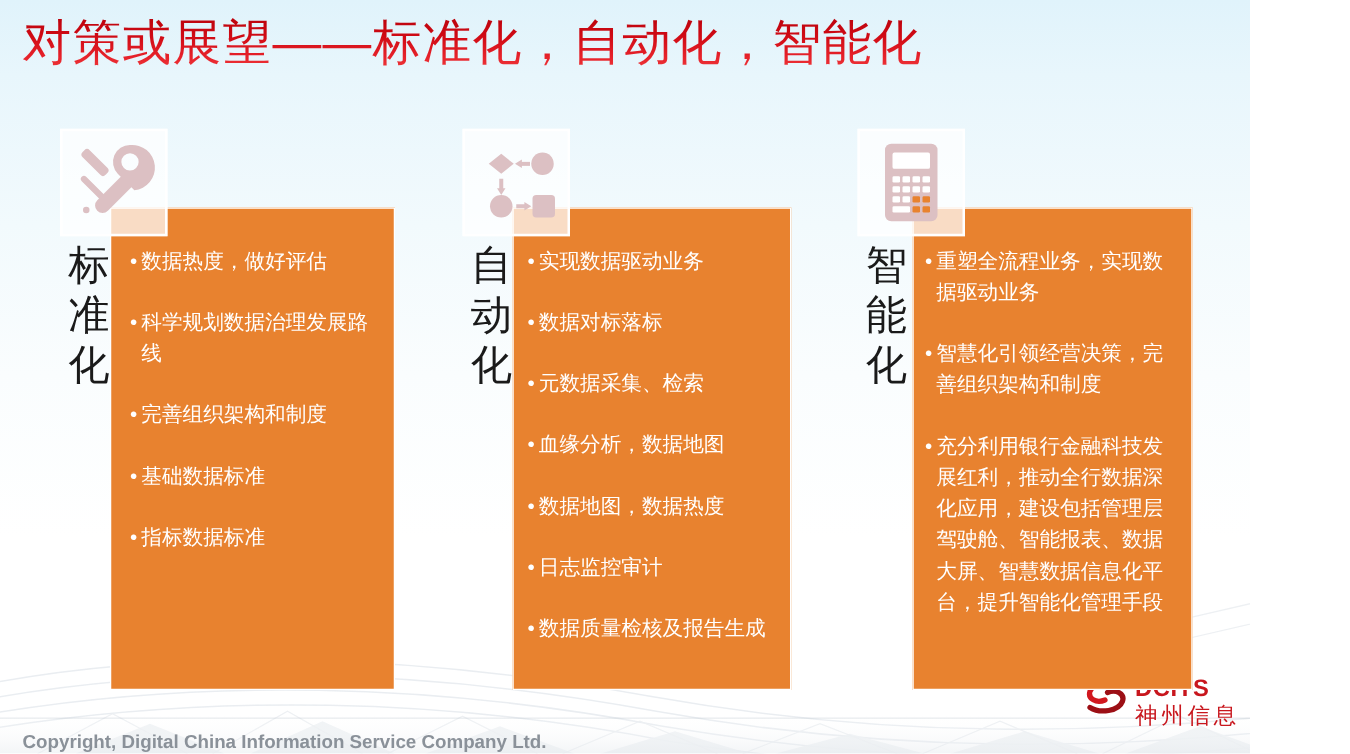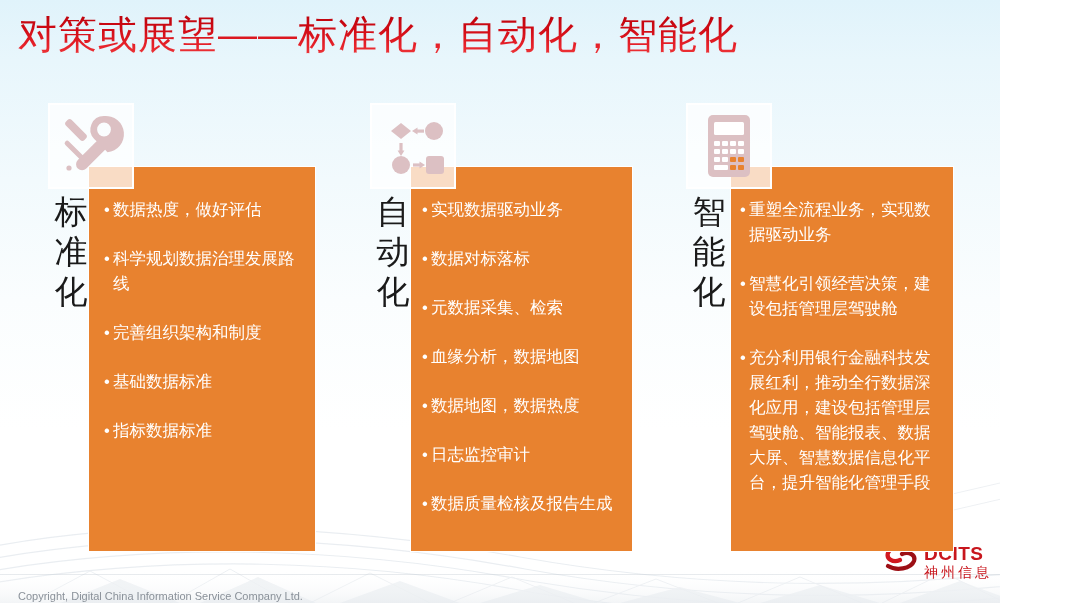--- a/index.html
+++ b/index.html
@@ -124,23 +124,24 @@
     left: 0;
     bottom: 28px;
     width: 1080px;
     height: 1px;
     background: rgba(190,198,205,0.35);
   }
   .copyright {
     position: absolute;
     left: 18px;
     bottom: 1px;
-    font-size: 11px;
+    font-size: 15px;
     color: #8a9199;
     white-space: nowrap;
+    font-weight: bold;
   }
 
   .logo {
     position: absolute;
     right: 8px;
     bottom: 23px;
     height: 38px;
     display: flex;
     gap: 6px;
   }
@@ -151,21 +152,21 @@
     justify-content: center;
     line-height: 1;
   }
   .logo-en {
     font-size: 19px;
     font-weight: 700;
     color: #c8161d;
     letter-spacing: 0.5px;
   }
   .logo-cn {
-    font-size: 14px;
+    font-size: 18px;
     color: #c8161d;
     letter-spacing: 3px;
     margin-top: 2px;
   }
 </style>
 </head>
 <body>
 
 <div id="slide">
 
@@ -372,21 +373,21 @@
       <span>化</span>
     </div>
 
     <div class="bullets" style="left:740px; top:197px; width:206px;">
       <div class="bullet">
         <span class="dot">•</span>
         <span class="btxt">重塑全流程业务，实现数据驱动业务</span>
       </div>
       <div class="bullet">
         <span class="dot">•</span>
-        <span class="btxt">智慧化引领经营决策，建设包括管理层驾驶舱</span>
+        <span class="btxt">智慧化引领经营决策，完善组织架构和制度</span>
       </div>
       <div class="bullet">
         <span class="dot">•</span>
         <span class="btxt">充分利用银行金融科技发展红利，推动全行数据深化应用，建设包括管理层驾驶舱、智能报表、数据大屏、智慧数据信息化平台，提升智能化管理手段</span>
       </div>
     </div>
   </div>
 
   <div class="footer-rule"></div>
 

